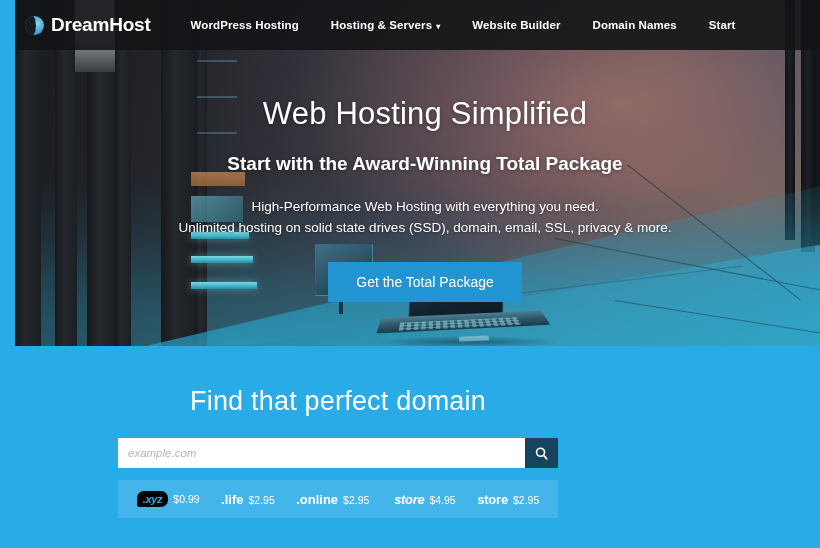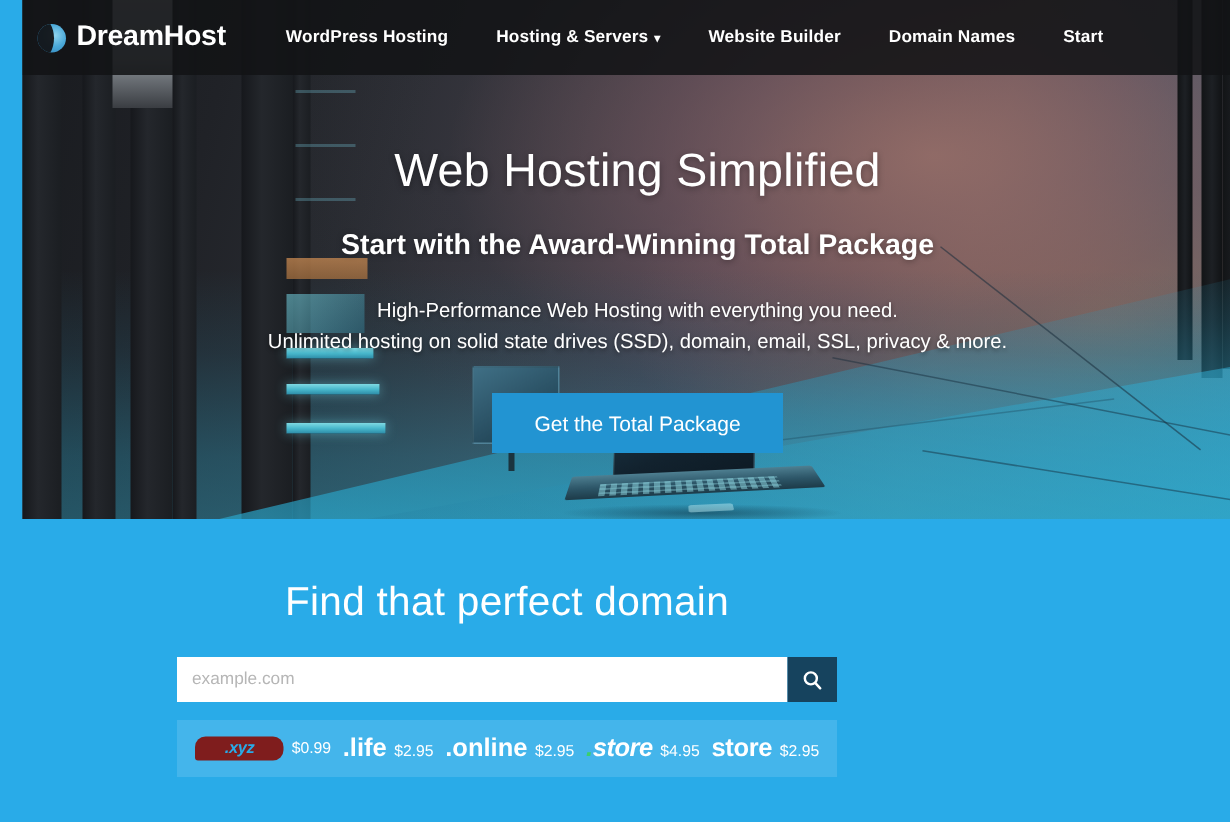--- a/index.html
+++ b/index.html
@@ -249,44 +249,45 @@
     width:440px; height:30px;
     display:flex;
   }
   .search-input {
     flex:1; height:30px;
     border:none; outline:none;
     background:#fff;
     font-size:11.5px; color:#555;
     padding:0 10px;
     font-family:inherit;
+    font-style:italic;
   }
   .search-input::placeholder { color:#b6b6b6; }
   .search-btn {
     width:33px; height:30px;
     background:#16435e;
     border:none; cursor:pointer;
     display:flex; align-items:center; justify-content:center;
   }
   .tld-bar {
     margin:12px auto 0;
     width:440px; height:38px;
     background:rgba(255,255,255,0.13);
     display:flex; align-items:center;
     justify-content:space-around;
     padding:0 8px;
   }
   .tld { display:flex; align-items:baseline; gap:5px; cursor:pointer; }
-  .tld-name { color:#fff; font-size:17px; font-weight:bold; }
+  .tld-name { color:#fff; font-size:13px; font-weight:bold; }
   .tld-price { color:#fff; font-size:10.5px; font-weight:normal; }
   
   .tld-xyz .tld-name {
-    background:#7f1d1d; color:#29abe8;
+    background:#000000; color:#29abe8;
     font-style:italic; font-size:11px;
-    padding:2px 20px; border-radius:7px 7px 7px 2px;
+    padding:2px 6px; border-radius:7px 7px 7px 2px;
     letter-spacing:-.3px;
   }
   .tld-tech .tld-name { font-style:italic; letter-spacing:-.3px; }
   .tld-tech .dot { color:#3ccf6b; }
   .tld-store .tld-name { letter-spacing:-.2px; }
 </style>
 </head>
 <body>
 
 <section class="hero">

